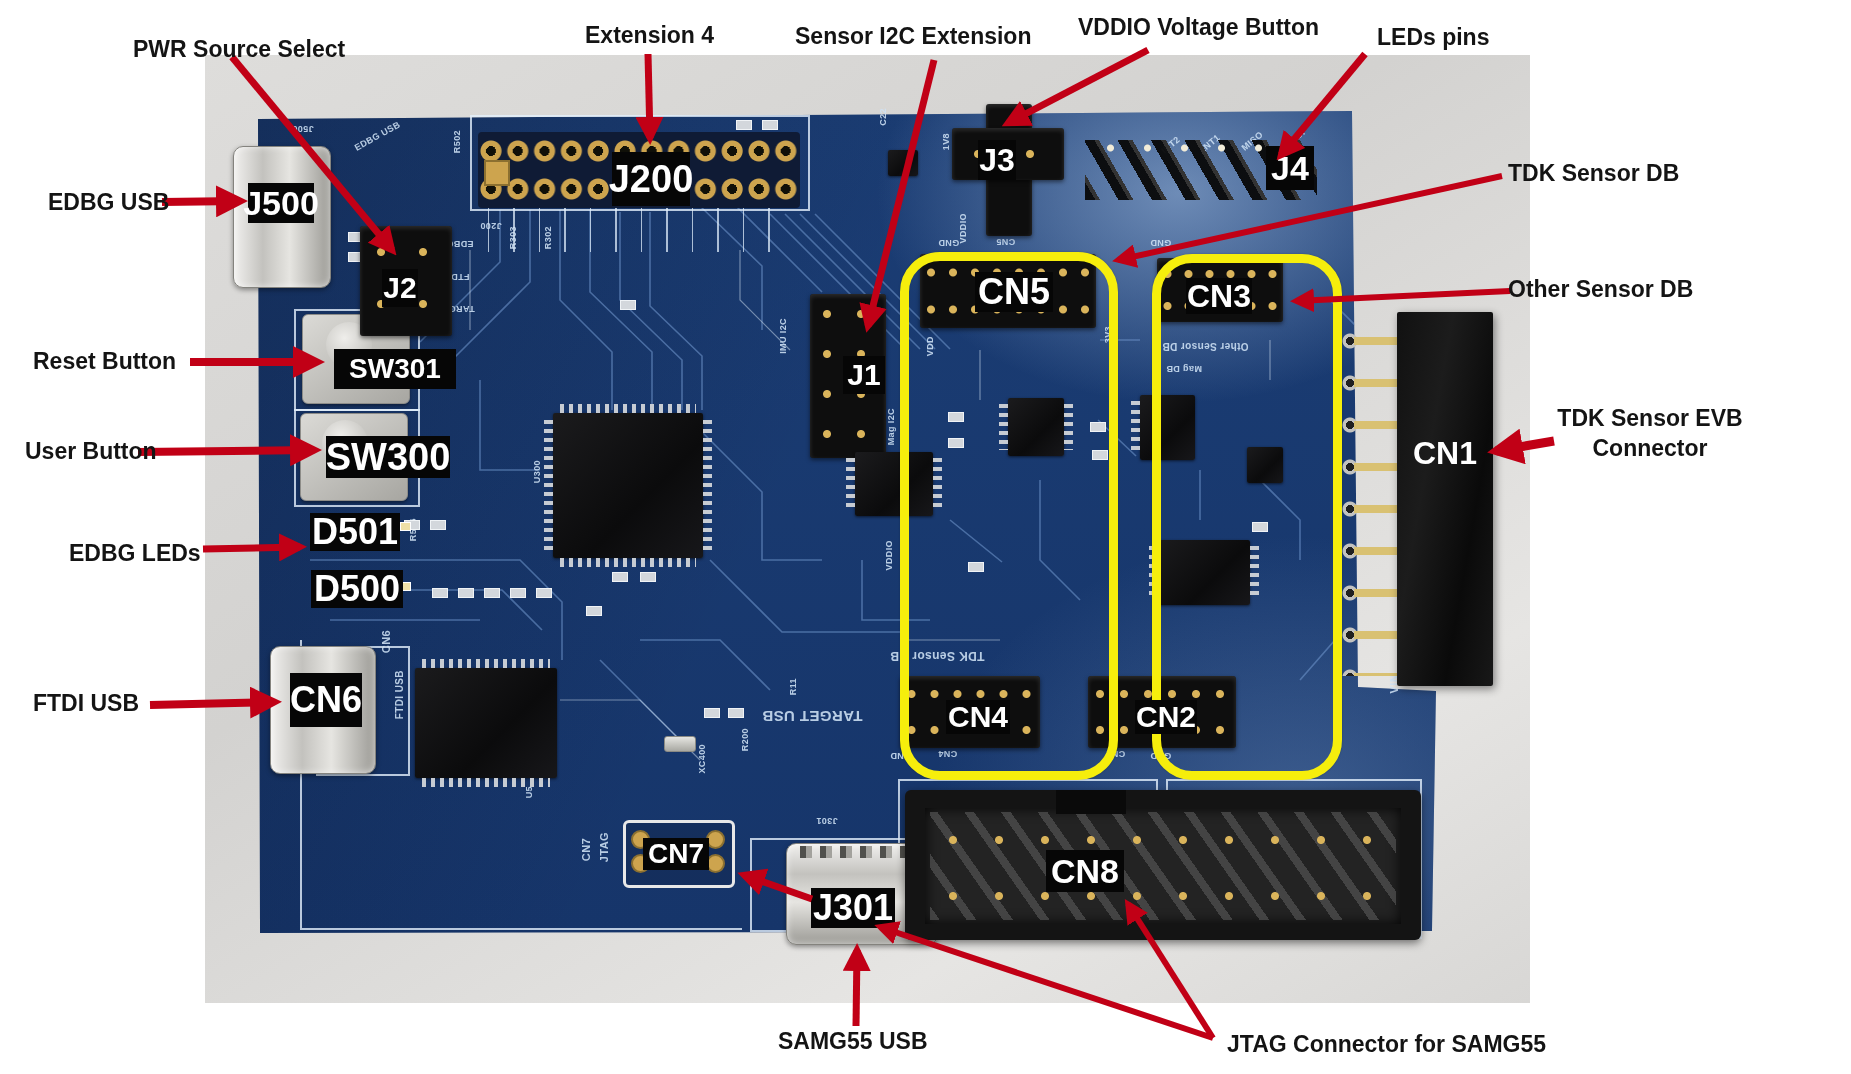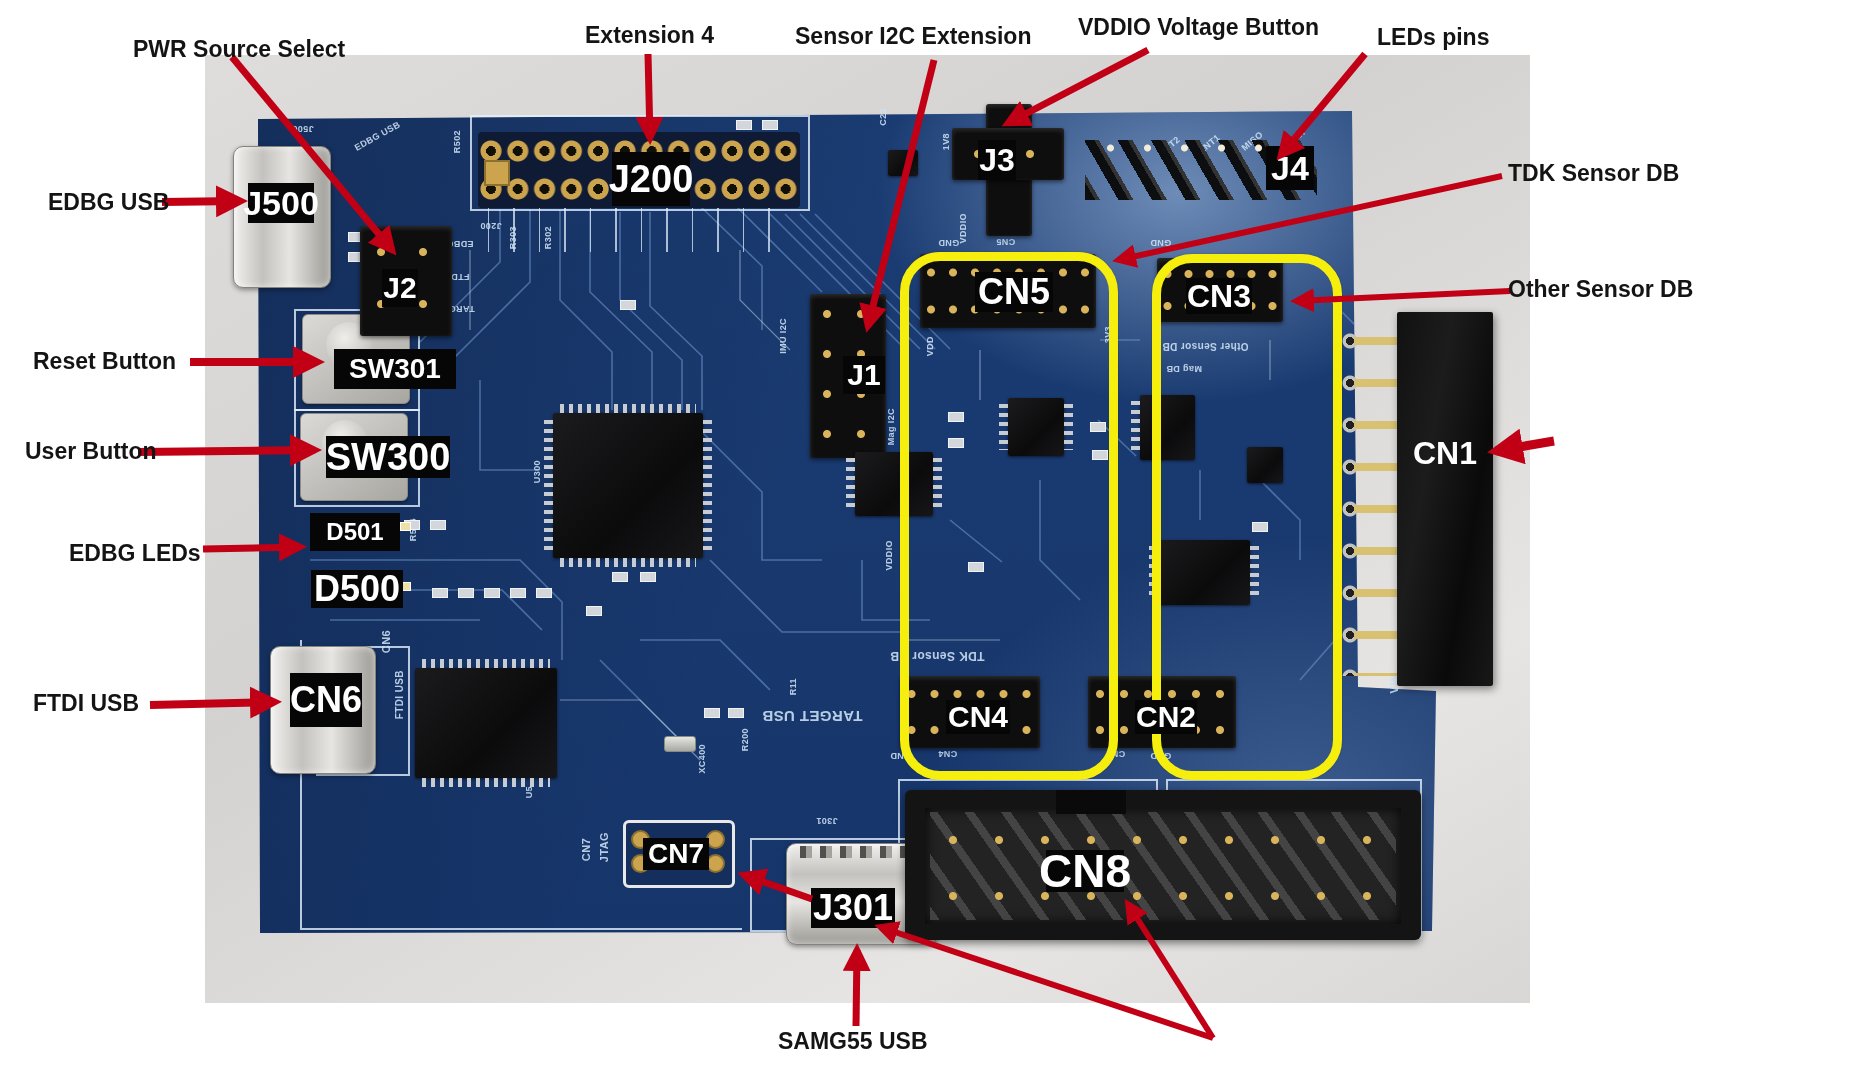--- a/index.html
+++ b/index.html
@@ -260,24 +260,24 @@
   <div class="clabel" style="left:382px;top:269px;width:36px;height:38px;font-size:30px">J2</div>
   <div class="clabel" style="left:612px;top:152px;width:78px;height:54px;font-size:38px">J200</div>
   <div class="clabel" style="left:843px;top:356px;width:42px;height:38px;font-size:30px">J1</div>
   <div class="clabel" style="left:978px;top:140px;width:38px;height:40px;font-size:32px">J3</div>
   <div class="clabel" style="left:1266px;top:146px;width:48px;height:44px;font-size:34px">J4</div>
   <div class="clabel" style="left:975px;top:272px;width:78px;height:40px;font-size:36px">CN5</div>
   <div class="clabel" style="left:1186px;top:278px;width:66px;height:36px;font-size:32px">CN3</div>
   <div class="clabel" style="left:946px;top:700px;width:64px;height:34px;font-size:30px">CN4</div>
   <div class="clabel" style="left:1135px;top:700px;width:62px;height:34px;font-size:30px">CN2</div>
   <div class="clabel" style="left:1413px;top:436px;width:64px;height:34px;font-size:32px;background:rgba(0,0,0,0)">CN1</div>
-  <div class="clabel" style="left:1046px;top:850px;width:78px;height:42px;font-size:46px">CN8</div>
+  <div class="clabel" style="left:1046px;top:850px;width:78px;height:42px;font-size:34px">CN8</div>
   <div class="clabel" style="left:334px;top:349px;width:122px;height:40px;font-size:28px">SW301</div>
   <div class="clabel" style="left:326px;top:436px;width:124px;height:42px;font-size:38px">SW300</div>
-  <div class="clabel" style="left:310px;top:513px;width:90px;height:38px;font-size:24px">D501</div>
+  <div class="clabel" style="left:310px;top:513px;width:90px;height:38px;font-size:36px">D501</div>
   <div class="clabel" style="left:311px;top:570px;width:92px;height:38px;font-size:36px">D500</div>
   <div class="clabel" style="left:290px;top:673px;width:72px;height:54px;font-size:36px">CN6</div>
   <div class="clabel" style="left:643px;top:838px;width:66px;height:32px;font-size:28px">CN7</div>
   <div class="clabel" style="left:811px;top:888px;width:84px;height:40px;font-size:36px">J301</div>
 
   <svg class="arrows" width="1851" height="1074" viewBox="0 0 1851 1074">
     <defs>
       <marker id="ah" viewBox="0 0 10 10" refX="7.5" refY="5" markerWidth="4" markerHeight="4" orient="auto-start-reverse">
         <path d="M0 0 L10 5 L0 10 z" fill="#c10016"></path>
       </marker>
@@ -303,20 +303,22 @@
     </g>
   </svg>
 
   <div class="callout" style="left:133px;top:36px">PWR Source Select</div>
   <div class="callout" style="left:585px;top:22px">Extension 4</div>
   <div class="callout" style="left:795px;top:23px">Sensor I2C Extension</div>
   <div class="callout" style="left:1078px;top:14px">VDDIO Voltage Button</div>
   <div class="callout" style="left:1377px;top:24px">LEDs pins</div>
   <div class="callout" style="left:1508px;top:160px">TDK Sensor DB</div>
   <div class="callout" style="left:1508px;top:276px">Other Sensor DB</div>
+  <div class="callout" style="left:1530px;top:404px;width:240px;white-space:normal;text-align:center;line-height:1.3">TDK Sensor EVB Connector</div>
   <div class="callout" style="left:48px;top:189px">EDBG USB</div>
   <div class="callout" style="left:33px;top:348px">Reset Button</div>
   <div class="callout" style="left:25px;top:438px">User Button</div>
   <div class="callout" style="left:69px;top:540px">EDBG LEDs</div>
   <div class="callout" style="left:33px;top:690px">FTDI USB</div>
   <div class="callout" style="left:778px;top:1028px">SAMG55 USB</div>
+  <div class="callout" style="left:1227px;top:1031px">JTAG Connector for SAMG55</div>
 
 </div>
 
 </body></html>

